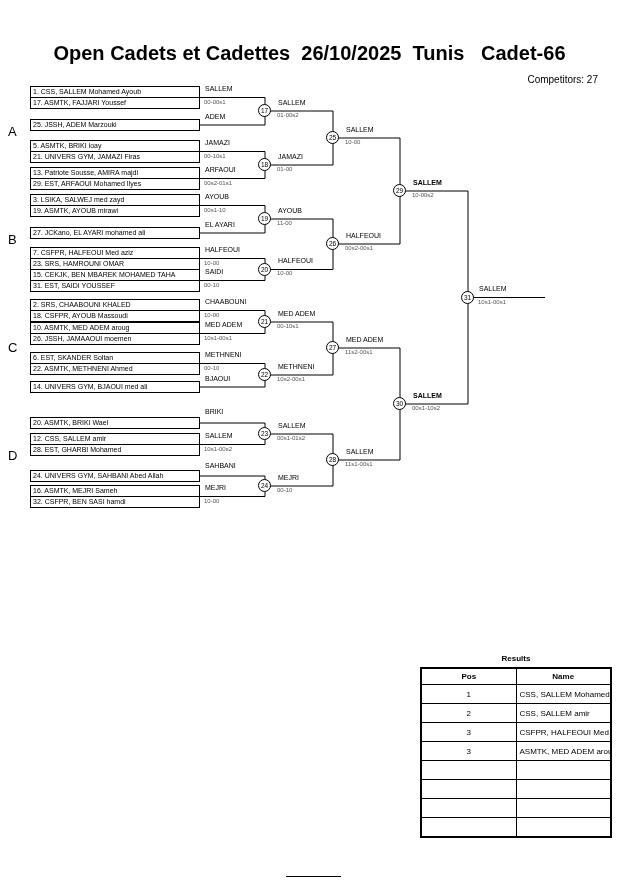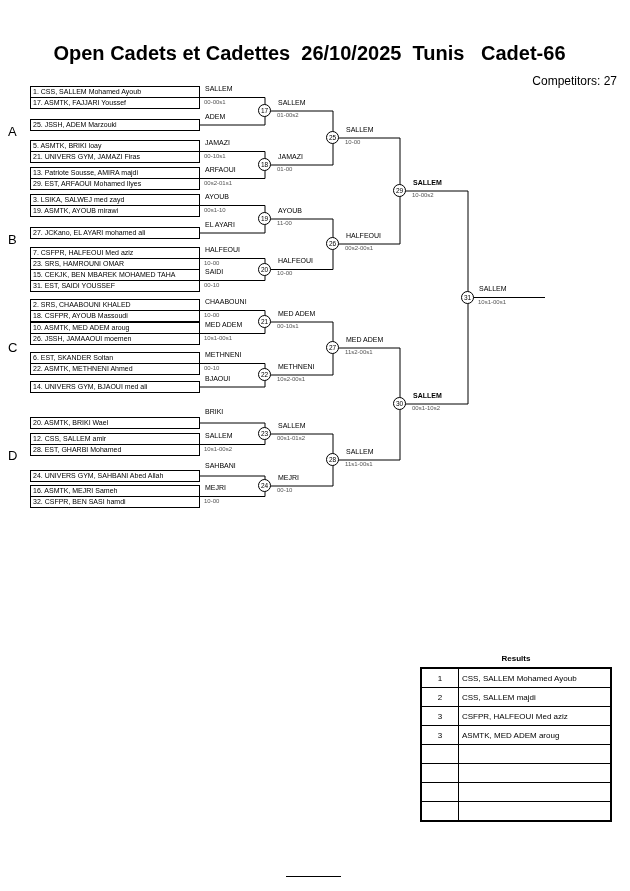--- a/index.html
+++ b/index.html
@@ -1,20 +1,20 @@
 <!DOCTYPE html>
 <html><head>
 <meta charset="utf-8">
 <style>
   html,body{margin:0;padding:0}
   body{width:630px;height:891px;background:#fff;position:relative;
        font-family:"Liberation Sans",sans-serif;color:#000;overflow:hidden}
   .title{position:absolute;top:42px;left:0;right:11px;text-align:center;
          font-size:20px;font-weight:bold;white-space:pre}
-  .competitors{position:absolute;top:74px;right:13px;font-size:12px}
+  .competitors{position:absolute;top:74px;right:32px;font-size:10px}
   svg.lines{position:absolute;top:0;left:0;z-index:1}
   .bx{position:absolute;left:30px;width:170px;height:12px;border:1px solid #000;
       box-sizing:border-box;background:#fff;font-size:7px;line-height:10px;
       padding-left:2px;white-space:nowrap;overflow:hidden;z-index:2}
   .nm{position:absolute;font-size:7px;white-space:nowrap;z-index:2;background:#fff;padding:0 1px}
   .sc{position:absolute;font-size:6px;color:#555;white-space:nowrap;z-index:2}
   .b{font-weight:bold}
   .mc{position:absolute;width:13px;height:13px;border:1px solid #000;border-radius:50%;
       background:#fff;font-size:6.5px;line-height:12px;text-align:center;z-index:3;box-sizing:border-box}
   .gl{position:absolute;left:8px;font-size:13px;z-index:2}
@@ -147,27 +147,31 @@
 <div class="sc" style="left:412px;top:405px">00s1-10s2</div>
 
 <div class="mc" style="left:461px;top:291px">31</div>
 <div class="nm" style="left:478px;top:285px">SALLEM</div>
 <div class="sc" style="left:478px;top:299px">10s1-00s1</div>
 
 <div class="results-wrap">
   <div class="results-title">Results</div>
   <table class="results">
     <tbody>
+        <tr>
+      <th class="pos">Pos</th>
+      <th>Name</th>
+    </tr>
     <tr>
           <td class="pos">1</td>
           <td>CSS, SALLEM Mohamed Ayoub</td>
         </tr>
     <tr>
           <td class="pos">2</td>
-          <td>CSS, SALLEM majdi</td>
+          <td>CSS, SALLEM amir</td>
         </tr>
     <tr>
           <td class="pos">3</td>
           <td>CSFPR, HALFEOUI Med aziz</td>
         </tr>
     <tr>
           <td class="pos">3</td>
           <td>ASMTK, MED ADEM aroug</td>
         </tr>
     <tr>

